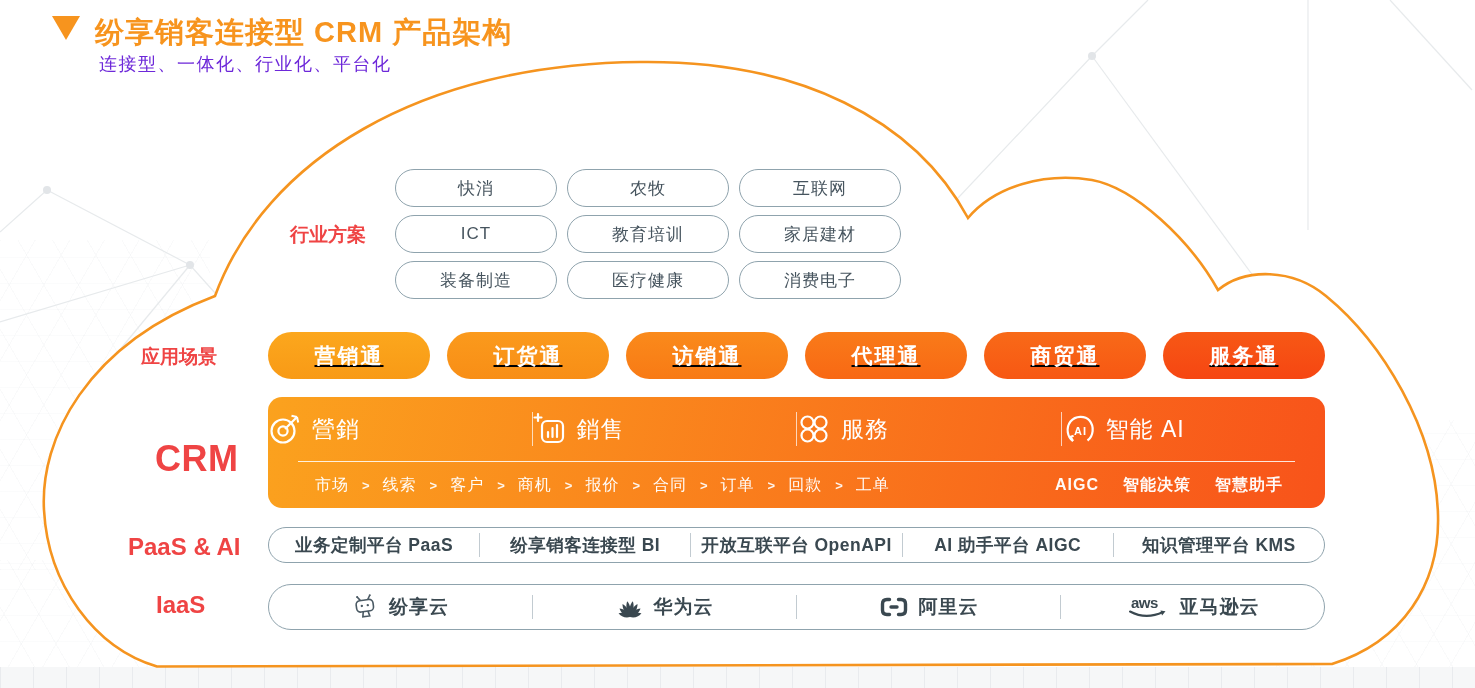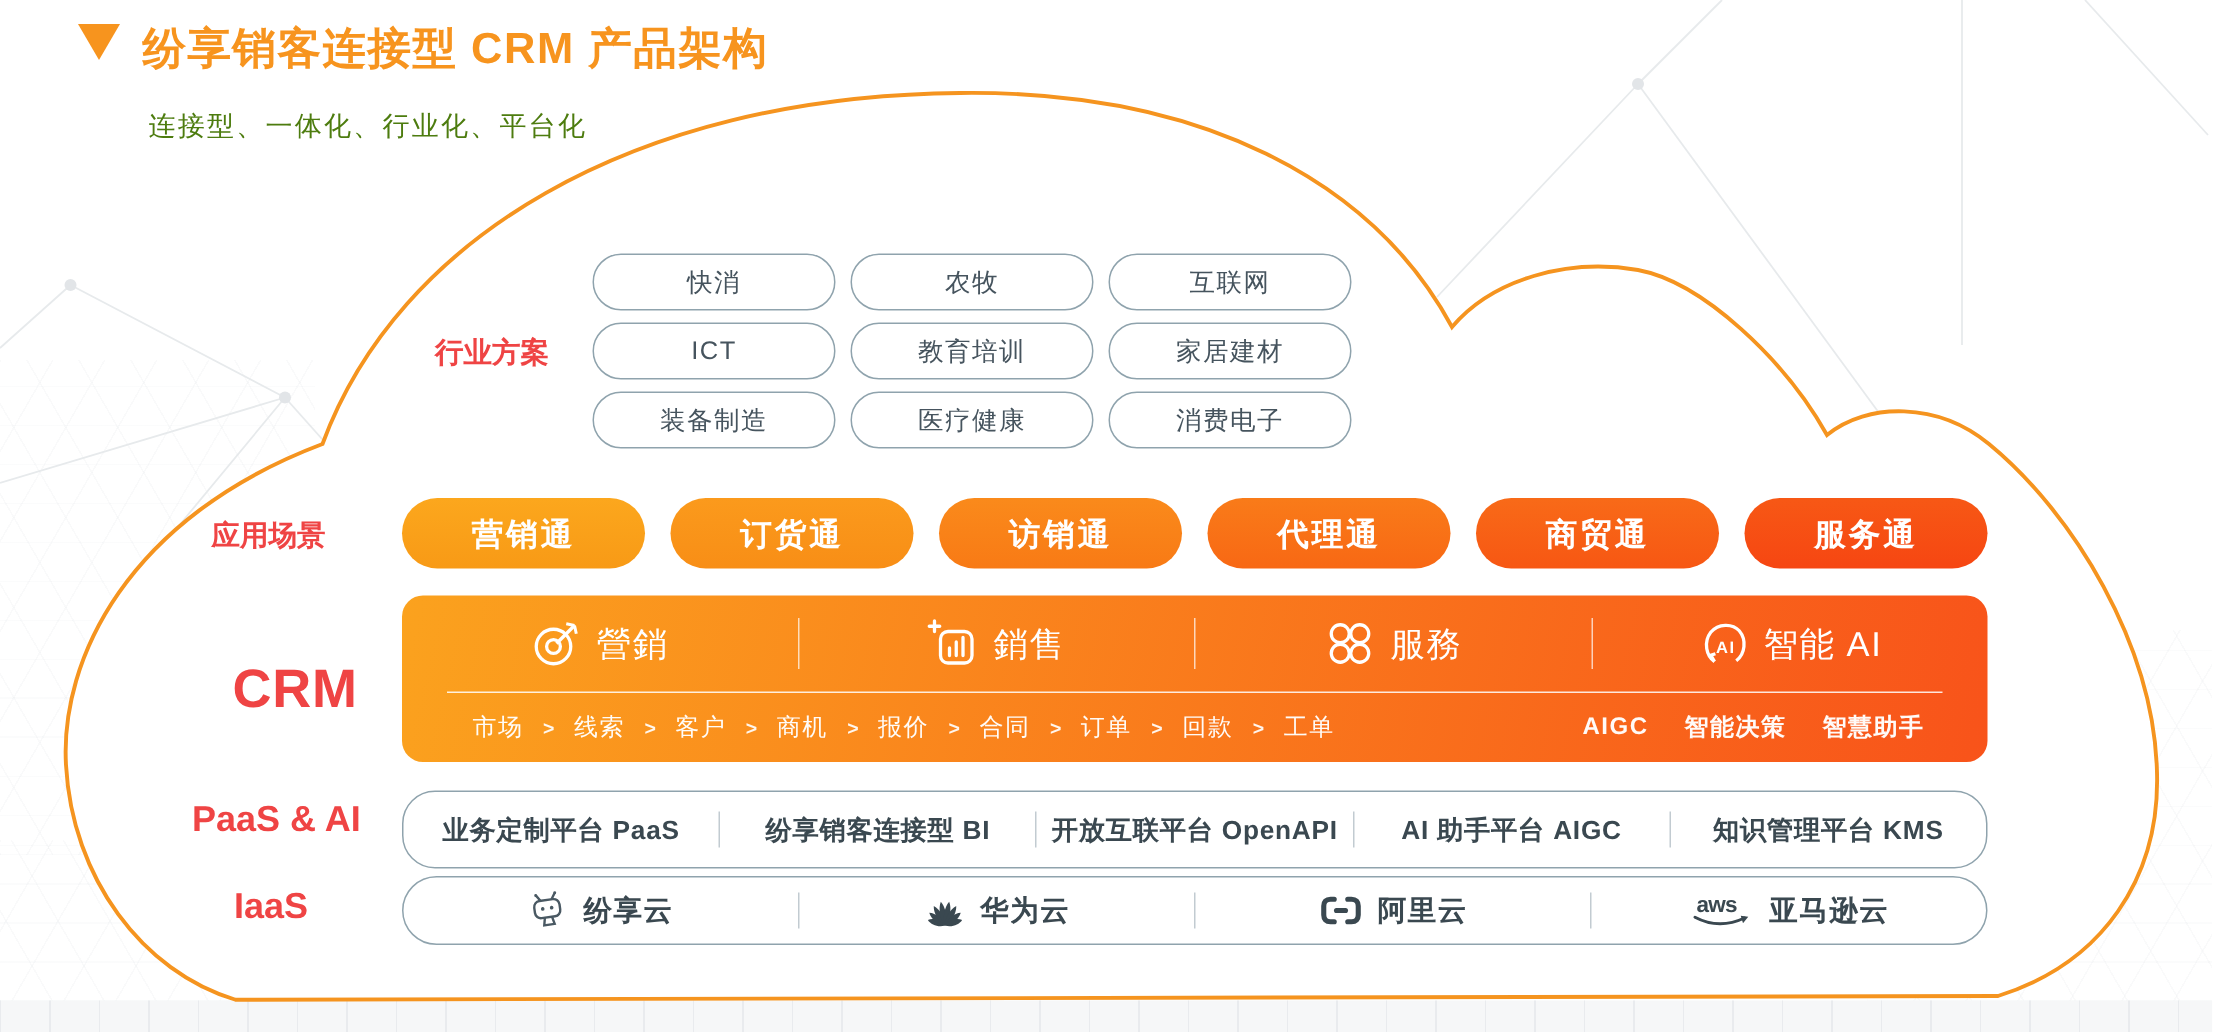--- a/index.html
+++ b/index.html
@@ -16,64 +16,64 @@
       repeating-linear-gradient(0deg,   rgba(70,90,110,.04) 0 1px, transparent 1px 26px);
   }
   .bottom-strip { position:absolute; left:0; top:667px; width:1475px; height:21px;
     background: repeating-linear-gradient(90deg, #e9ebee 0 1px, transparent 1px 33px), #f6f7f8; }
 
   
   .title-marker { position:absolute; left:52px; top:16px; width:0; height:0;
     border-left:14px solid transparent; border-right:14px solid transparent; border-top:24px solid #F7941E; }
   .page-title { position:absolute; left:95px; top:13px; font-size:29px; font-weight:bold;
     color:#F7941E; letter-spacing:1px; white-space:nowrap; }
-  .page-subtitle { position:absolute; left:99px; top:72px; font-size:18px; color:#4d7c0f; letter-spacing:1.5px; }
+  .page-subtitle { position:absolute; left:99px; top:52px; font-size:18px; color:#6d28d9; letter-spacing:1.5px; }
 
   
   .row-label { position:absolute; color:#ef4444; font-weight:bold; white-space:nowrap; }
   .lbl-industry  { left:290px; top:222px; font-size:19px; }
   .lbl-scenarios { left:141px; top:344px; font-size:19px; }
   .lbl-crm       { left:155px; top:438px; font-size:36px; letter-spacing:.5px; }
   .lbl-paas      { left:128px; top:533px; font-size:24px; }
   .lbl-iaas      { left:156px; top:591px; font-size:24px; }
 
   
   .industry-grid { position:absolute; left:395px; top:169px; width:506px;
     display:grid; grid-template-columns:162px 162px 162px; grid-auto-rows:38px; column-gap:10px; row-gap:8px; }
   .industry-pill { border:1.5px solid #8FA3AD; border-radius:19px; background:#fff;
     display:flex; align-items:center; justify-content:center;
     font-size:17px; color:#46545E; letter-spacing:1px; }
 
   
-  .scenario-row { position:absolute; left:268px; top:332px; width:1057px; height:47px; display:flex; gap:17px; }
+  .scenario-row { position:absolute; left:268px; top:332px; width:1057px; height:47px; display:flex; gap:17px;text-decoration:underline; }
   .scenario-pill { flex:1; border-radius:24px; display:flex; align-items:center; justify-content:center;
     color:#fff; font-size:21px; font-weight:bold; letter-spacing:2px; }
   .scenario-pill:nth-child(1){ background:linear-gradient(180deg,#FCA71D,#F89A16); }
   .scenario-pill:nth-child(2){ background:linear-gradient(180deg,#FB9A1C,#F88E16); }
   .scenario-pill:nth-child(3){ background:linear-gradient(180deg,#FA8A1B,#F87A15); }
   .scenario-pill:nth-child(4){ background:linear-gradient(180deg,#F97B19,#F86814); }
   .scenario-pill:nth-child(5){ background:linear-gradient(180deg,#F86A18,#F75713); }
   .scenario-pill:nth-child(6){ background:linear-gradient(180deg,#F75815,#F64612); }
 
   
   .crm-panel { position:absolute; left:268px; top:397px; width:1057px; height:111px; border-radius:14px;
     background:linear-gradient(103deg,#FBA21E 0%,#F8531A 100%); display:flex; flex-direction:column; color:#fff; }
   .crm-top { flex:1; display:flex; align-items:center; }
-  .crm-cell { flex:1; display:flex; align-items:center; justify-content:center; gap:10px;
+  .crm-cell { flex:1; display:flex; align-items:center; gap:10px;
     font-size:23px; letter-spacing:1px; }
   .crm-vdiv { width:1px; height:34px; background:rgba(255,255,255,.7); }
   .crm-hr { height:1px; margin:0 30px; background:rgba(255,255,255,.85); }
   .crm-bottom { height:46px; display:flex; align-items:center; padding:0 42px 0 47px; }
   .flow-group { display:flex; align-items:center; gap:13px; font-size:16px; color:rgba(255,255,255,.97); letter-spacing:1px; }
   .flow-sep { font-size:13px; font-weight:bold; color:rgba(255,255,255,.92); letter-spacing:0; }
   .ai-group { margin-left:auto; display:flex; align-items:center; gap:24px; font-size:16px; color:rgba(255,255,255,.97); letter-spacing:1px;font-weight:bold; }
 
   
   .hbar { position:absolute; left:268px; background:#fff; border:1.5px solid #8FA3AD; display:flex; align-items:center; }
-  .paas-bar { top:527px; width:1057px; height:52px; border-radius:22px; }
+  .paas-bar { top:527px; width:1057px; height:36px; border-radius:22px; }
   .iaas-bar { top:584px; width:1057px; height:46px; border-radius:23px; }
   .hbar-cell { flex:1; display:flex; align-items:center; justify-content:center; gap:10px;
     color:#3A4850; white-space:nowrap; }
   .paas-bar .hbar-cell { font-size:17.5px; font-weight:bold; letter-spacing:.5px; }
   .iaas-bar .hbar-cell { font-size:19px; font-weight:600; letter-spacing:1px; }
   .hbar-vdiv { width:1px; height:24px; background:#C2CBD1; }
 
   .icon { display:inline-flex; align-items:center; justify-content:center; }
 </style>
 </head>

